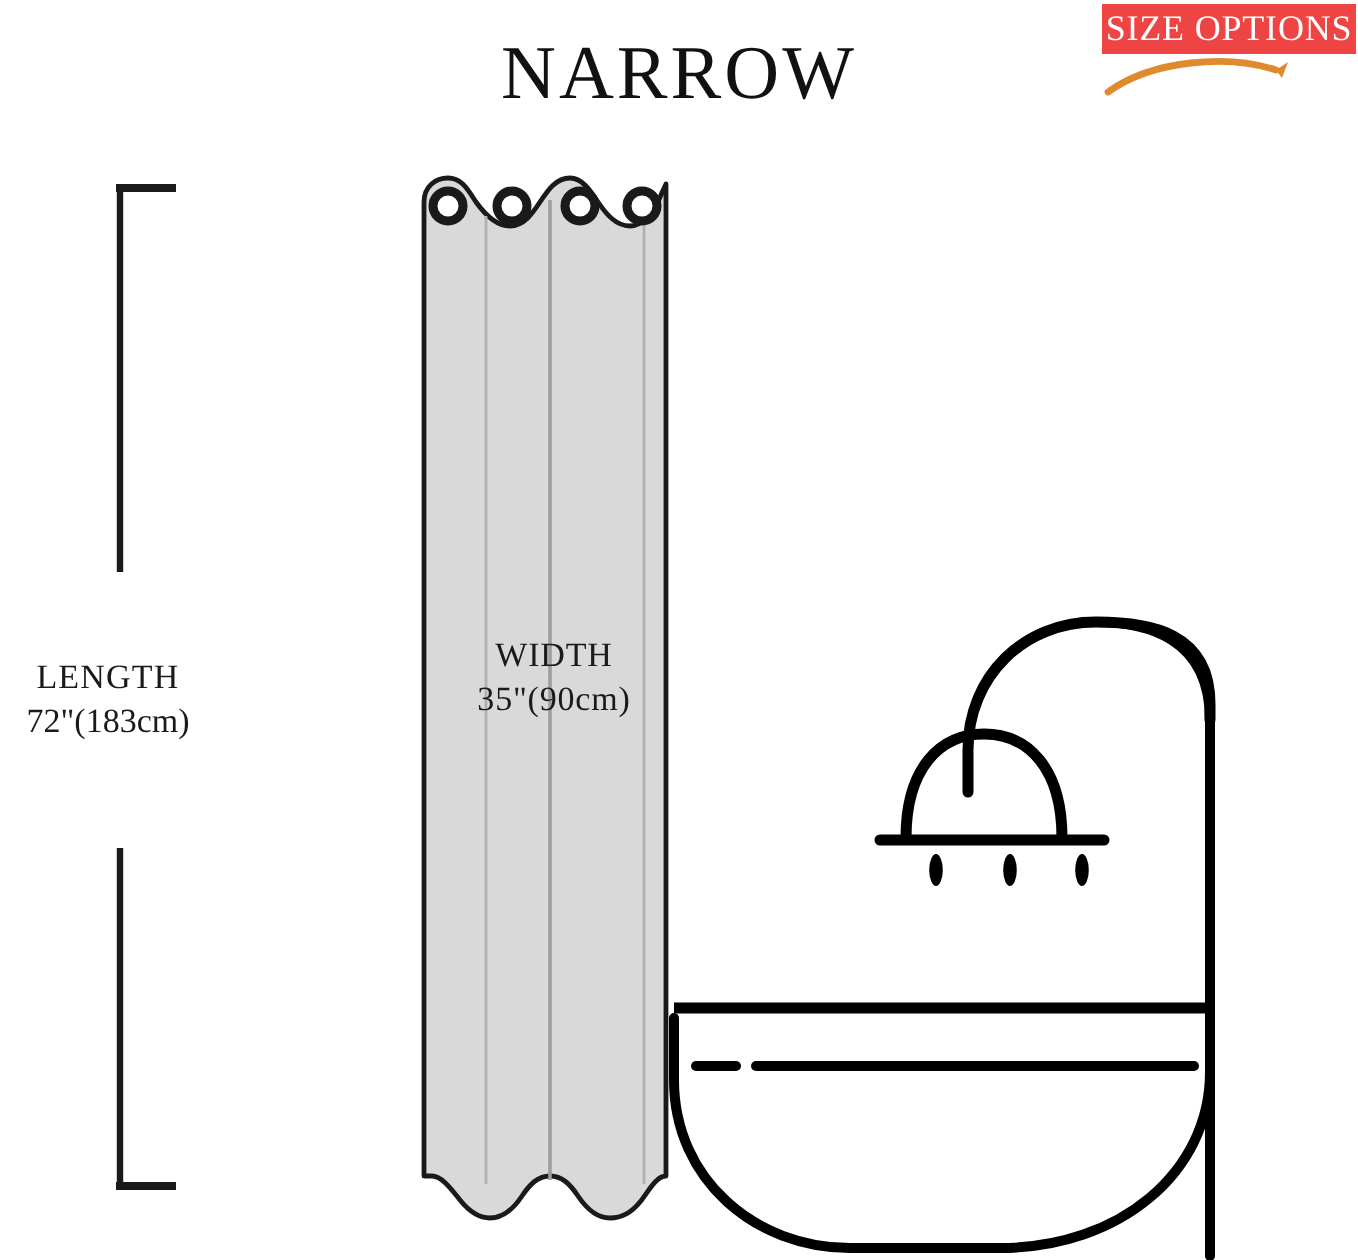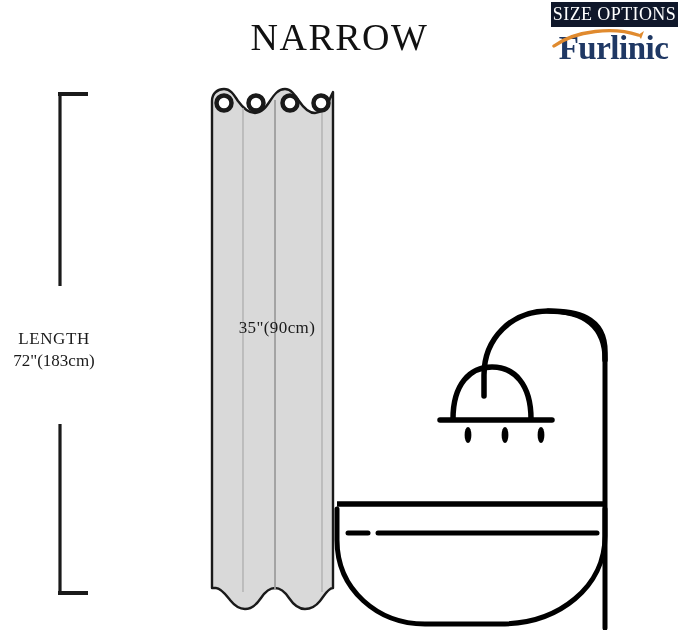--- a/index.html
+++ b/index.html
@@ -37,21 +37,21 @@
     line-height: 1;
     white-space: nowrap;
   }
 
   #badge {
     position: absolute;
     left: 551px;
     top: 2px;
     width: 127px;
     height: 25px;
-    background: #0f172a;
+    background: #ef4444;
     color: #ffffff;
     font-family: "Liberation Serif", serif;
     font-size: 18px;
     letter-spacing: 0.4px;
     display: flex;
     align-items: center;
     justify-content: center;
     box-sizing: border-box;
   }
 
@@ -139,21 +139,20 @@
 
 <div id="stage">
 
   <div id="title">NARROW</div>
 
   <div id="badge">
     <span>SIZE OPTIONS</span>
   </div>
 
   <div id="logo">
-    <div id="logo-text">Furlinic</div>
     <svg id="logo-swoosh" viewBox="0 0 131 42">
       <path d="M6 18 C 28 2, 66 -1, 90 7" stroke="#e08a2e" stroke-width="3.4" fill="none" stroke-linecap="round"></path>
       <path d="M90 7 L 96 3 L 93 11 Z" fill="#e08a2e"></path>
     </svg>
   </div>
 
   <svg id="length-bracket" viewBox="0 0 55 515">
 
     <line x1="18" y1="8" x2="48" y2="8" stroke="#1a1a1a" stroke-width="4"></line>
 
@@ -236,16 +235,17 @@
       <g>
         <circle cx="224" cy="103" r="7.5" fill="#ffffff" stroke="#1a1a1a" stroke-width="4.5"></circle>
         <circle cx="256" cy="103" r="7.5" fill="#ffffff" stroke="#1a1a1a" stroke-width="4.5"></circle>
         <circle cx="290" cy="103" r="7.5" fill="#ffffff" stroke="#1a1a1a" stroke-width="4.5"></circle>
         <circle cx="321" cy="103" r="7.5" fill="#ffffff" stroke="#1a1a1a" stroke-width="4.5"></circle>
       </g>
     </g>
   </svg>
 
   <div id="width-label">
+    <div>WIDTH</div>
     <div>35"(90cm)</div>
   </div>
 
 </div>
 
 </body></html>

